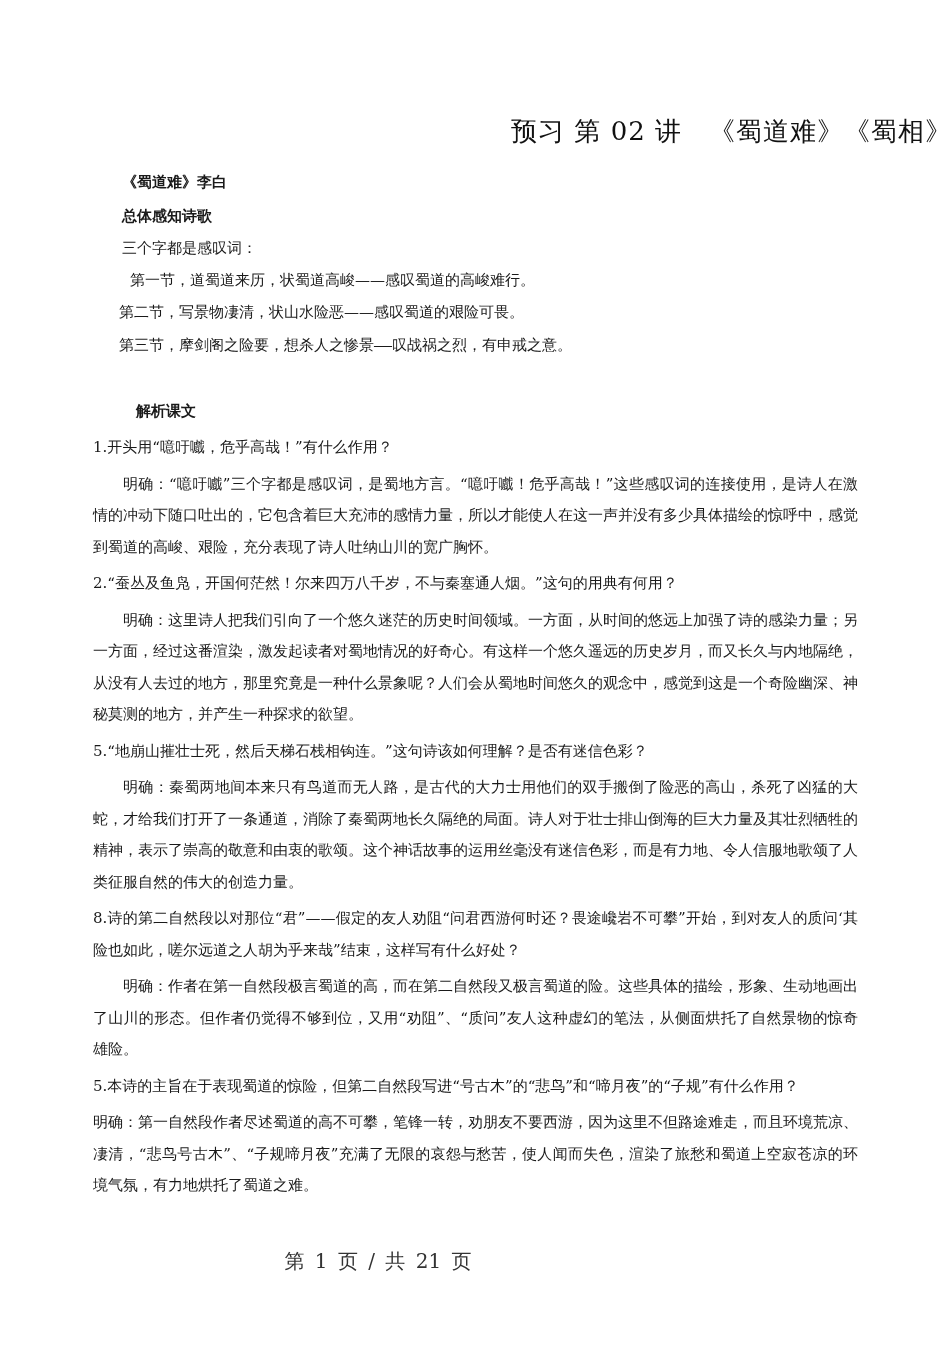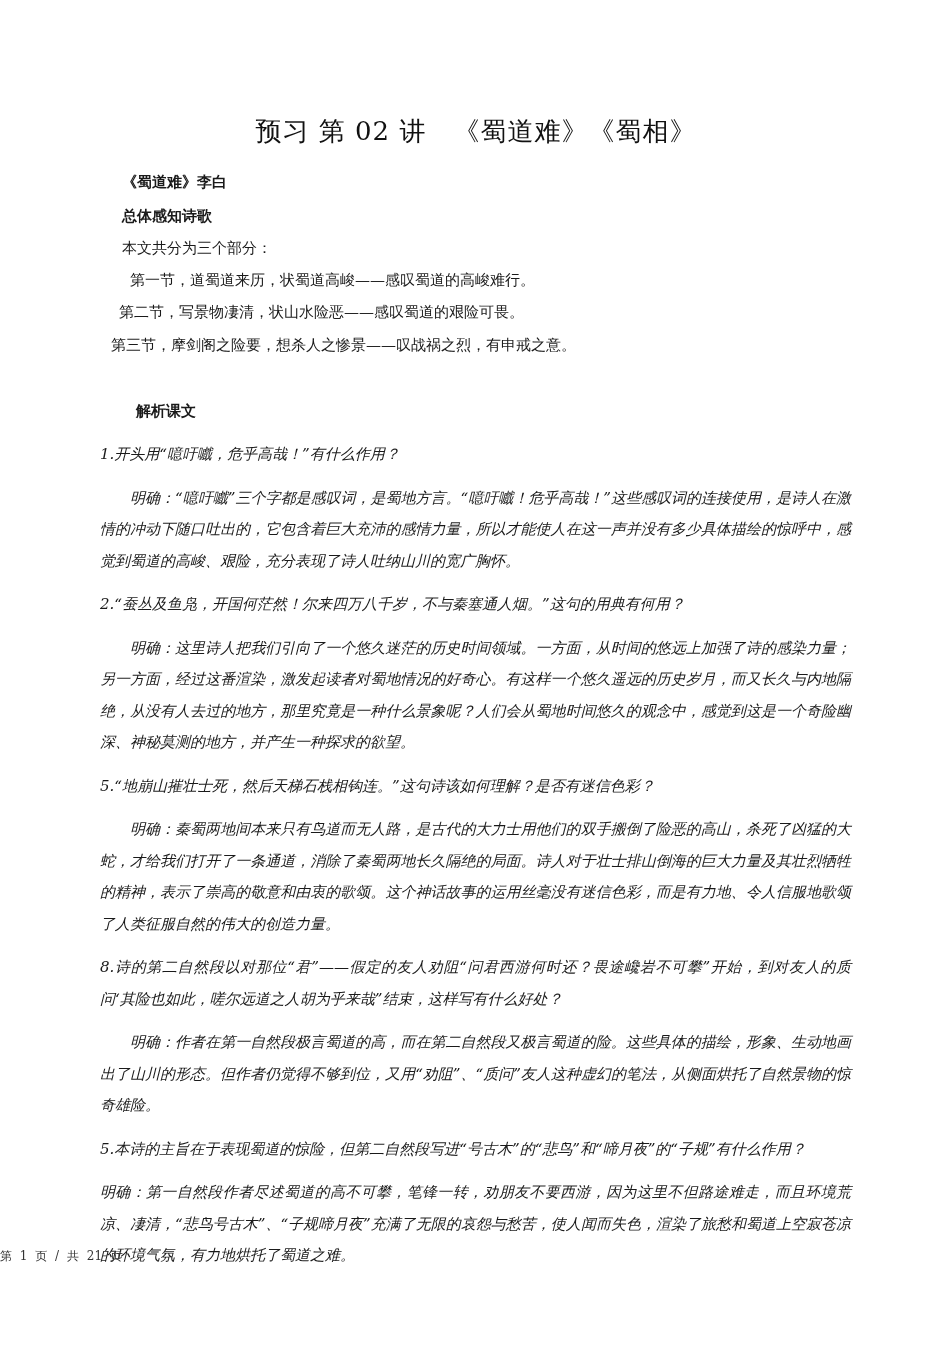--- a/index.html
+++ b/index.html
@@ -20,21 +20,21 @@
       left: 0; top: 0;
       width: 952px;
       height: 1347px;
       background: #ffffff;
     }
     .title {
       position: absolute;
       top: 114px;
       left: 0;
       width: 952px;
-      text-align: center;
+      text-align: right;
       font-size: 26px;
       letter-spacing: 1px;
       color: #111;
     }
     .line {
       position: absolute;
       font-size: 15px;
       white-space: nowrap;
       color: #1a1a1a;
     }
@@ -44,52 +44,52 @@
     .content {
       position: absolute;
       left: 88px;
       width: 775px;
       font-size: 15px;
       line-height: 31.5px;
       color: #1a1a1a;
       text-align: justify;
     }
     .content p {
-      margin: 12px;
-      font-style: italic;
+      margin: 5px;
     }
     .indent {
       text-indent: 2em;
     }
     .footer {
       position: absolute;
       top: 1248px;
       left: 0;
       width: 756px;
-      font-size: 12px;
+      text-align: center;
+      font-size: 20px;
       color: #333;
       word-spacing: 4px;
     }
   </style>
 </head>
 <body>
 
 <div class="page">
 
   <div class="title">预习 第 02 讲　《蜀道难》《蜀相》</div>
 
   <div class="line bold" style="top:173px; left:122px;text-align:right;">《蜀道难》李白</div>
 
   <div class="line bold" style="top:207px; left:122px;">总体感知诗歌</div>
 
-  <div class="line" style="top:239px; left:122px;">本文共分为三个部分：</div>
+  <div class="line" style="top:239px; left:122px;">三个字都是感叹词：</div>
 
   <div class="line" style="top:271px; left:130px;">第一节，道蜀道来历，状蜀道高峻——感叹蜀道的高峻难行。</div>
   <div class="line" style="top:303px; left:119px;">第二节，写景物凄清，状山水险恶——感叹蜀道的艰险可畏。</div>
-  <div class="line" style="top:336px; left:111px;">第三节，摩剑阁之险要，想杀人之惨景——叹战祸之烈，有申戒之意。</div>
+  <div class="line" style="top:336px; left:119px;font-family:Liberation Mono, monospace;">第三节，摩剑阁之险要，想杀人之惨景——叹战祸之烈，有申戒之意。</div>
 
   <div class="line bold" style="top:402px; left:88px;margin-left:48px;">解析课文</div>
 
   <div class="content" style="top:427px;">
     <p>1.开头用“噫吁嚱，危乎高哉！”有什么作用？</p>
     <p class="indent">明确：“噫吁嚱”三个字都是感叹词，是蜀地方言。“噫吁嚱！危乎高哉！”这些感叹词的连接使用，是诗人在激情的冲动下随口吐出的，它包含着巨大充沛的感情力量，所以才能使人在这一声并没有多少具体描绘的惊呼中，感觉到蜀道的高峻、艰险，充分表现了诗人吐纳山川的宽广胸怀。</p>
     <p>2.“蚕丛及鱼凫，开国何茫然！尔来四万八千岁，不与秦塞通人烟。”这句的用典有何用？</p>
     <p class="indent">明确：这里诗人把我们引向了一个悠久迷茫的历史时间领域。一方面，从时间的悠远上加强了诗的感染力量；另一方面，经过这番渲染，激发起读者对蜀地情况的好奇心。有这样一个悠久遥远的历史岁月，而又长久与内地隔绝，从没有人去过的地方，那里究竟是一种什么景象呢？人们会从蜀地时间悠久的观念中，感觉到这是一个奇险幽深、神秘莫测的地方，并产生一种探求的欲望。</p>
     <p>5.“地崩山摧壮士死，然后天梯石栈相钩连。”这句诗该如何理解？是否有迷信色彩？</p>
     <p class="indent">明确：秦蜀两地间本来只有鸟道而无人路，是古代的大力士用他们的双手搬倒了险恶的高山，杀死了凶猛的大蛇，才给我们打开了一条通道，消除了秦蜀两地长久隔绝的局面。诗人对于壮士排山倒海的巨大力量及其壮烈牺牲的精神，表示了崇高的敬意和由衷的歌颂。这个神话故事的运用丝毫没有迷信色彩，而是有力地、令人信服地歌颂了人类征服自然的伟大的创造力量。</p>

